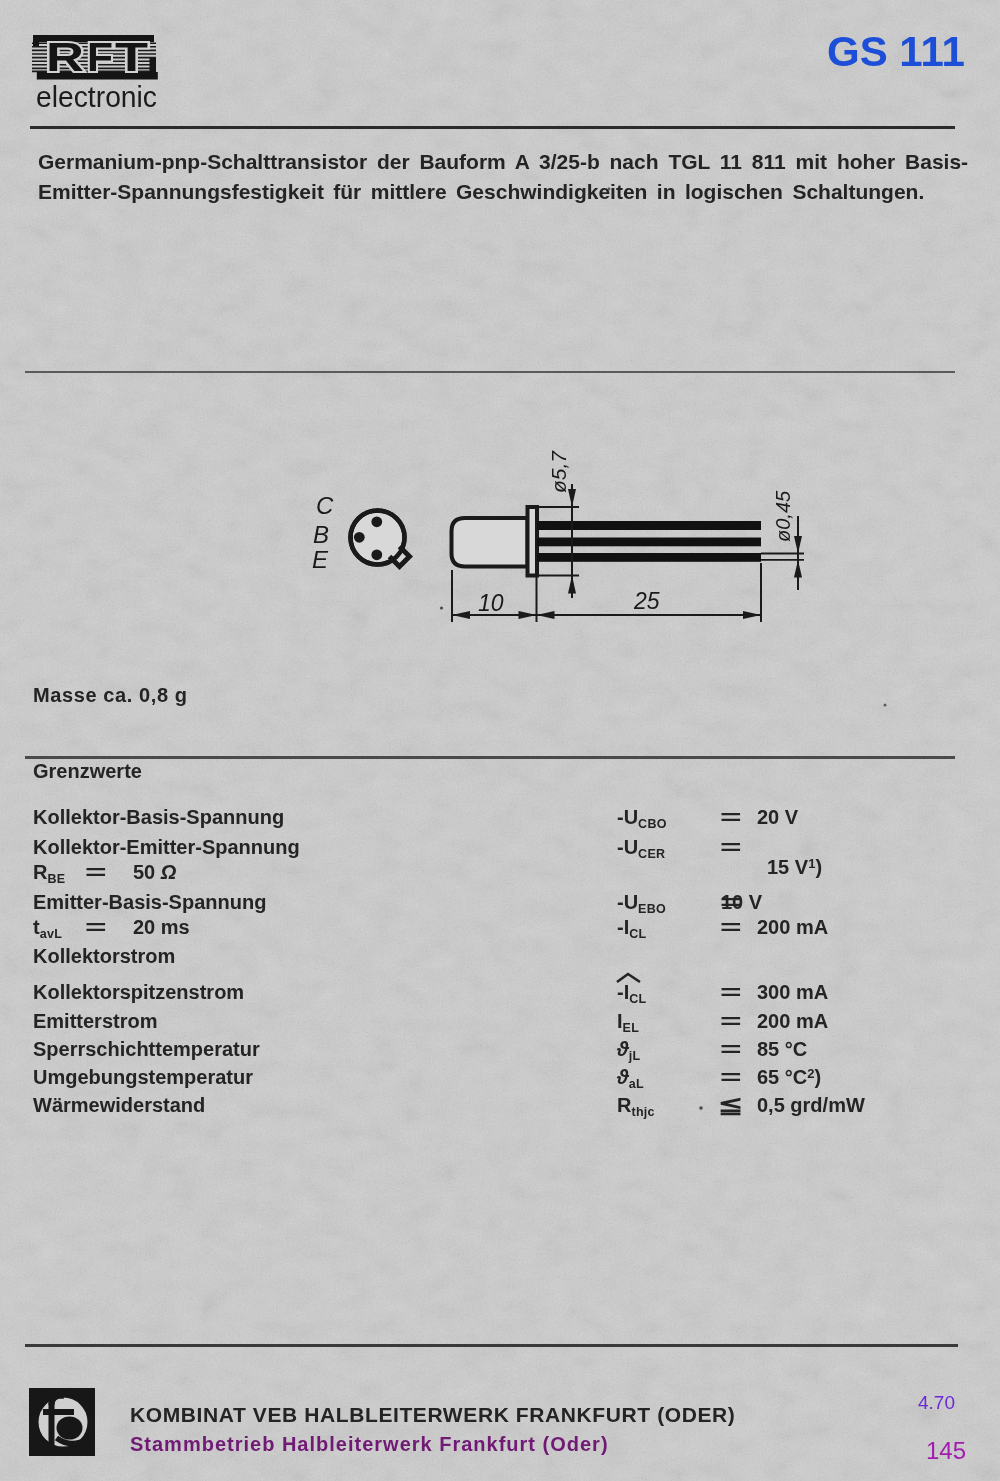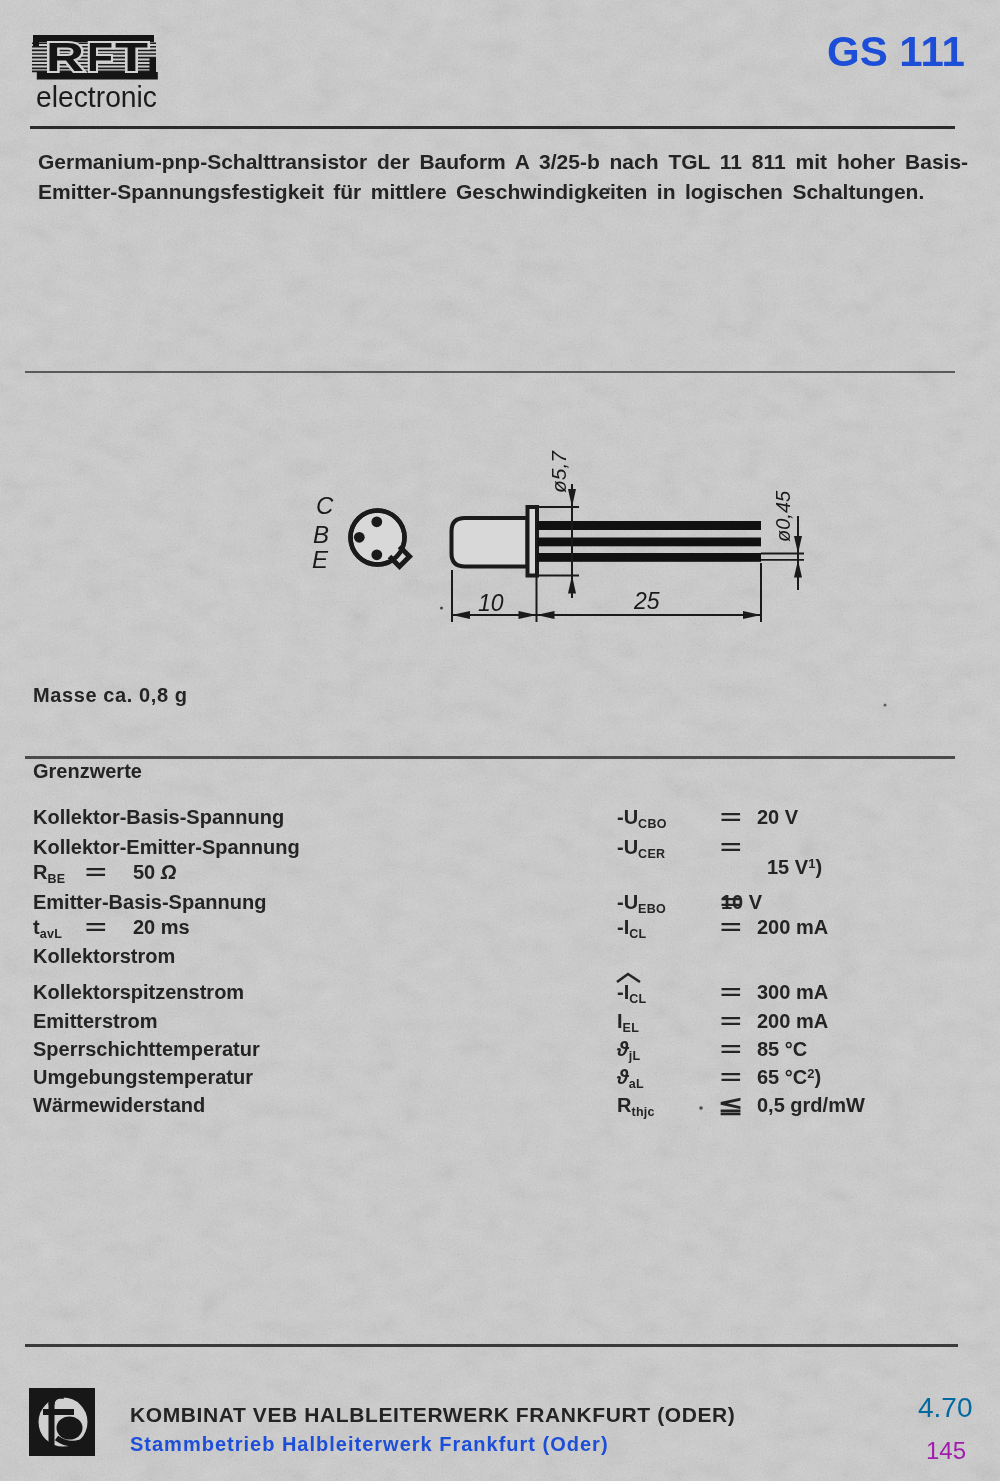--- a/index.html
+++ b/index.html
@@ -193,17 +193,17 @@
   <circle cx="34" cy="34" r="24.5" fill="#cfcfcf"></circle>
   <ellipse cx="40.5" cy="40" rx="13" ry="11.5" fill="#171717"></ellipse>
   <path d="M 27.5 50 Q 42 60.5 58 51.5" stroke="#171717" stroke-width="5.5" fill="none"></path>
   <rect x="19.5" y="13" width="6" height="45" fill="#171717"></rect>
   <path d="M 22.5 17 Q 22.5 8 32 7.6 L 35 7.8" stroke="#171717" stroke-width="6" fill="none"></path>
   <rect x="14" y="21" width="31" height="6" fill="#171717"></rect>
 </svg>
 
 <div class="abs" style="left:130px;top:1403px;font-size:21px;font-weight:bold;color:#242424;letter-spacing:0.6px;">KOMBINAT VEB HALBLEITERWERK FRANKFURT (ODER)</div>
 
-<div class="abs" style="left:130px;top:1433px;font-size:20px;font-weight:bold;color:#1d4ed8;letter-spacing:1px;">Stammbetrieb Halbleiterwerk Frankfurt (Oder)</div>
-
-<div class="abs" style="left:918px;top:1392px;font-size:28px;color:#0369a1;">4.70</div>
+<div class="abs" style="left:130px;top:1433px;font-size:20px;font-weight:bold;color:#701a75;letter-spacing:1px;">Stammbetrieb Halbleiterwerk Frankfurt (Oder)</div>
+
+<div class="abs" style="left:918px;top:1392px;font-size:19px;color:#6d28d9;">4.70</div>
 
 <div class="abs" style="left:926px;top:1437px;font-size:24px;color:#a21caf;">145</div>
 
 </body></html>

